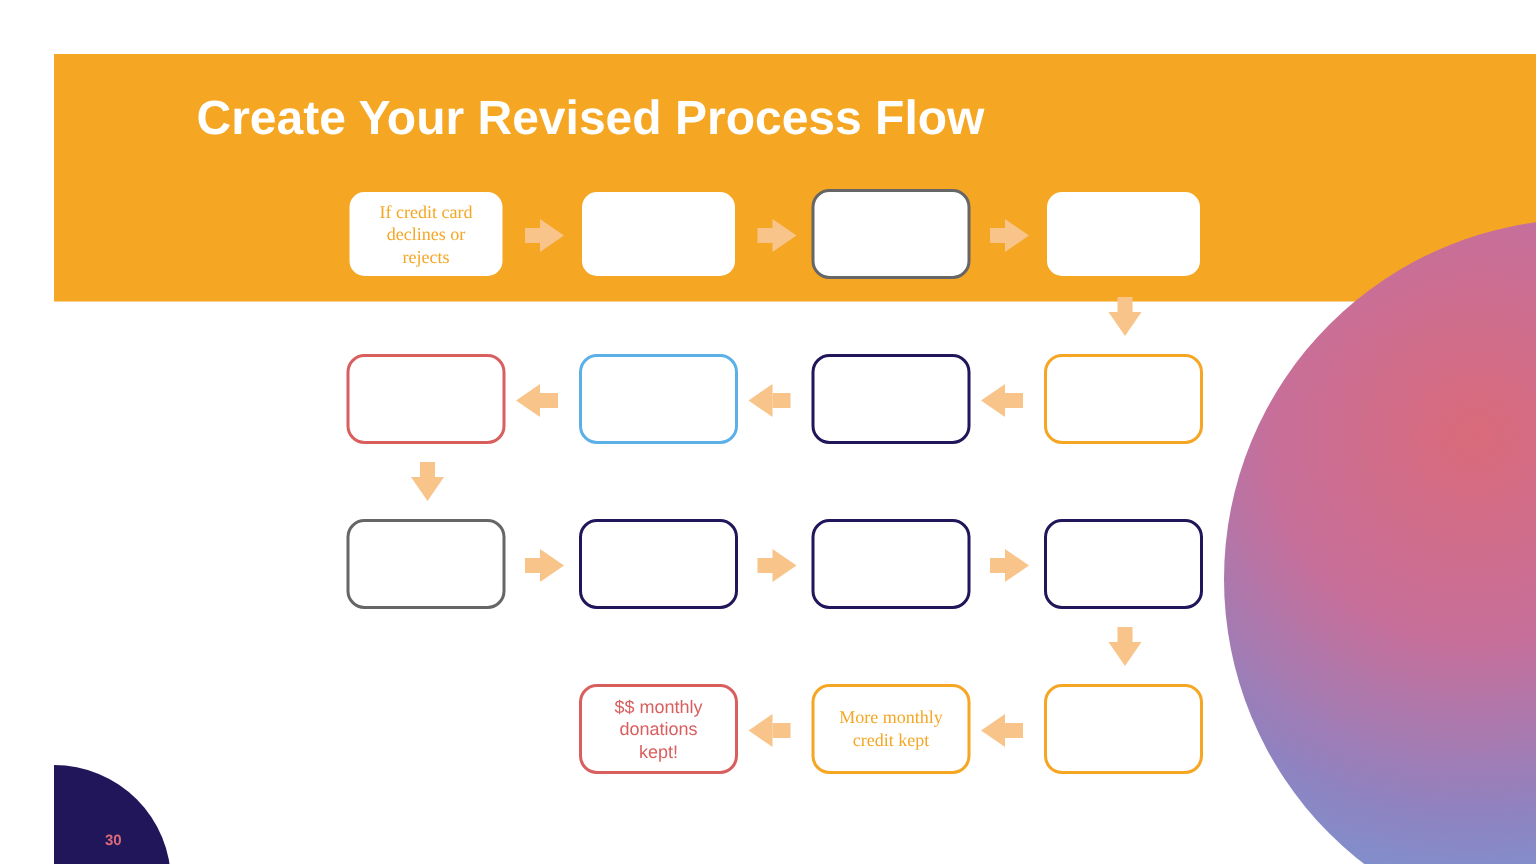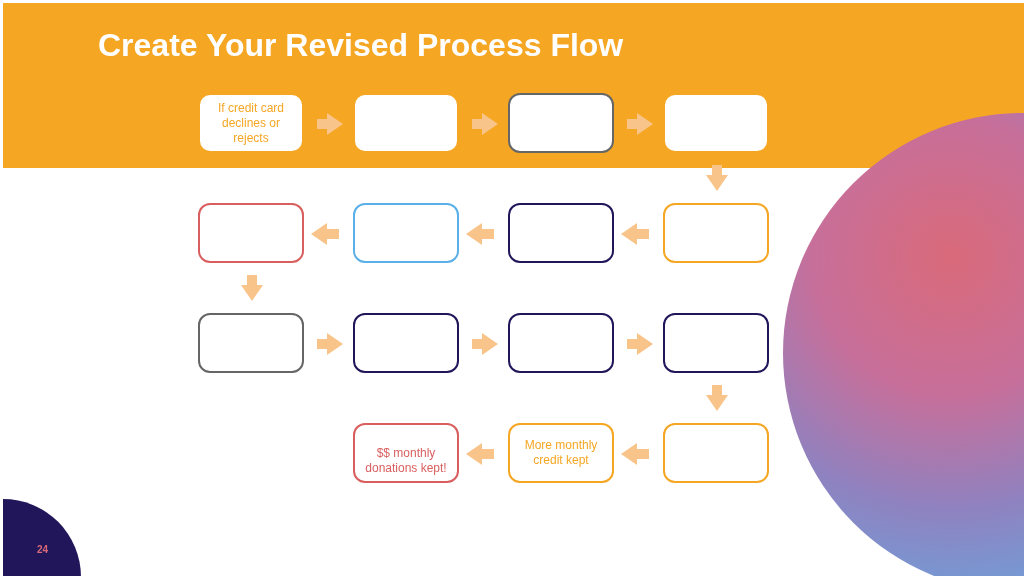--- a/index.html
+++ b/index.html
@@ -1,15 +1,15 @@
 <!DOCTYPE html>
 <html><head>
 <meta charset="utf-8">
 <style>
-  * { box-sizing: border-box; margin: 1px; padding: 0; }
+  * { box-sizing: border-box; margin: 12px; padding: 0; }
   html, body { width: 1024px; height: 576px; overflow: hidden; font-family: "Helvetica Neue", Arial, sans-serif; }
   body { position: relative; background: #ffffff; }
 
   .header-band {
     position: absolute;
     top: 0; left: 0;
     width: 1024px; height: 165px;
     background: #f5a623;
   }
   .title {
@@ -50,21 +50,21 @@
     border: 2px solid;
     border-radius: 12px;
     display: flex;
     align-items: center;
     justify-content: center;
     text-align: center;
     font-size: 12px;
     line-height: 1.25;
     padding: 4px;
   }
-  .c-orange { border-color: #f5a623; color: #f5a623; }
+  .c-orange { border-color: #f5a623; color: #f5a623; font-family: Liberation Serif, serif; }
   .c-gray   { border-color: #666666; color: #666666; }
   .c-navy   { border-color: #21165a; color: #21165a; }
   .c-blue   { border-color: #5bb0e8; color: #5bb0e8; }
   .c-red    { border-color: #d95f5f; color: #d95f5f; }
 
   
   .arr-r {
     position: absolute;
     width: 0; height: 0;
     border-top: 11px solid transparent;
@@ -170,21 +170,21 @@
 <div class="arr-r" style="left:634px; top:330px;"></div>
 
 <div class="arr-d" style="left:703px; top:392px;"></div>
 
 <div class="box c-orange" style="left:660px; top:420px;">
     <span></span>
   </div>
 <div class="box c-orange" style="left:505px; top:420px;">
     <span>More monthly credit kept</span>
   </div>
-<div class="box c-red" style="left:350px; top:420px;align-items:flex-end;">
+<div class="box c-red" style="left:350px; top:420px;">
     <span>$$ monthly donations kept!</span>
   </div>
 
 <div class="arr-l" style="left:618px; top:440px;"></div>
 <div class="arr-l" style="left:463px; top:440px;"></div>
 
 <div class="drop"></div>
-<div class="page-num">24</div>
+<div class="page-num">30</div>
 
 </body></html>

